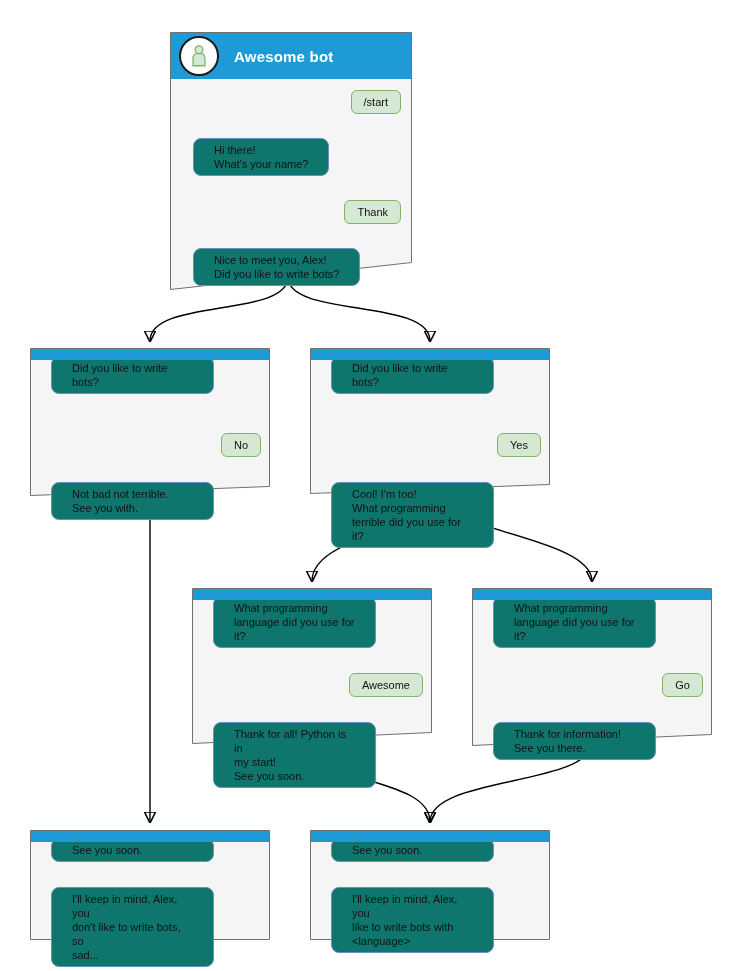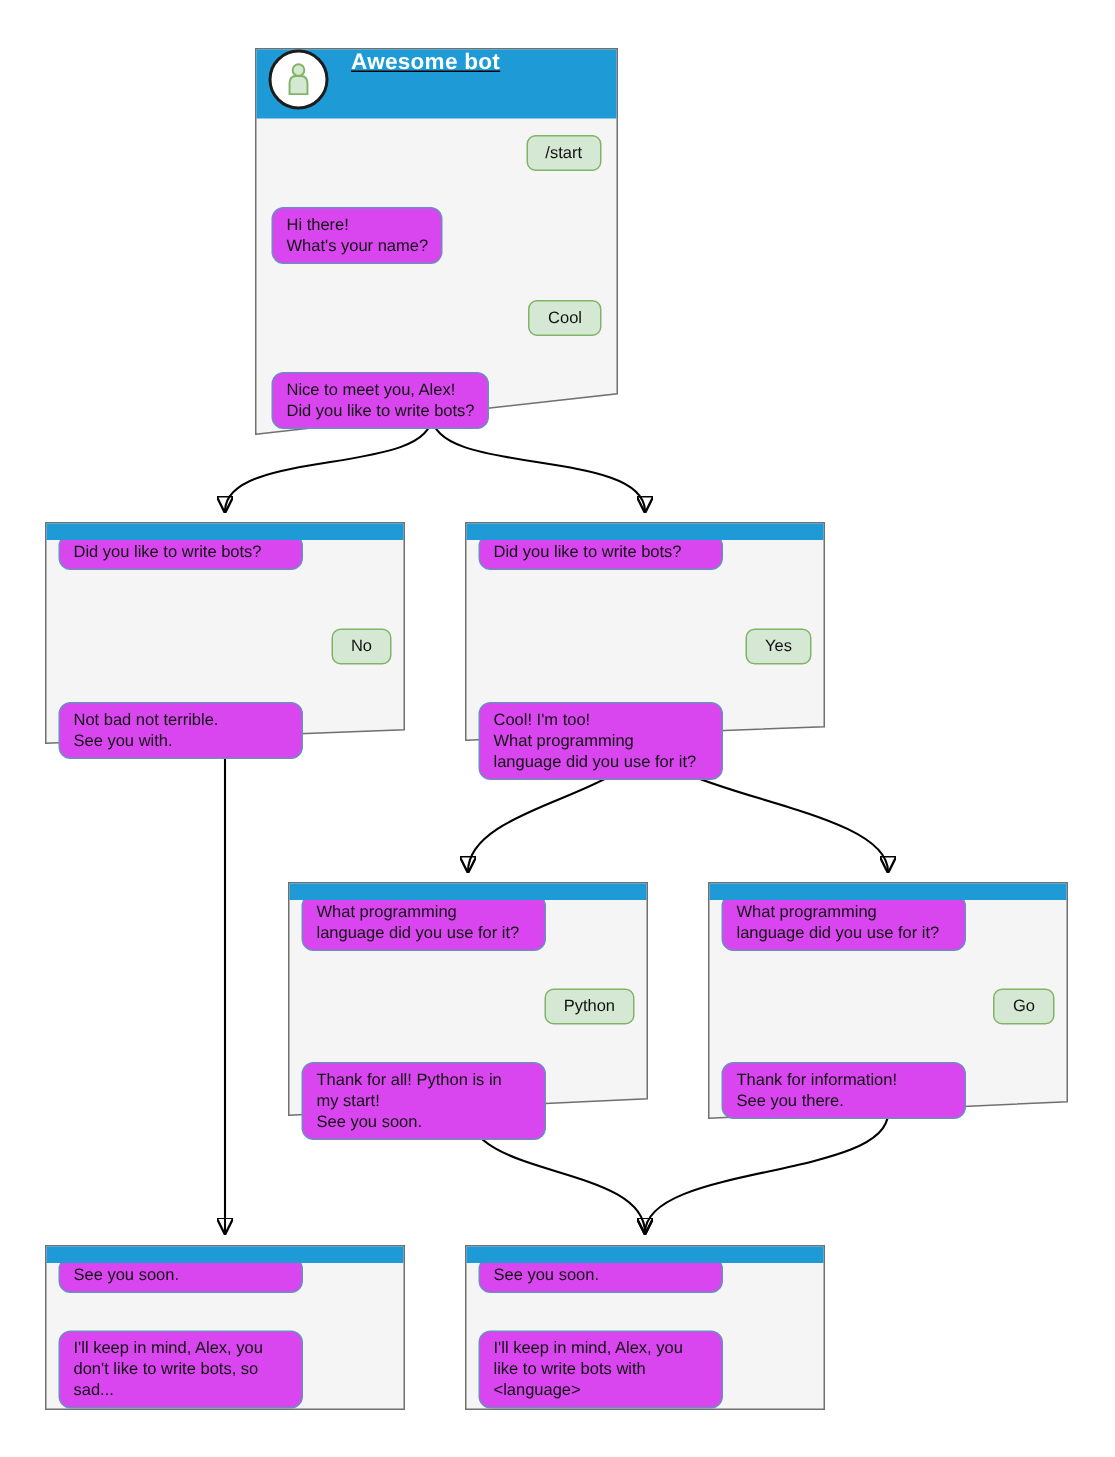--- a/index.html
+++ b/index.html
@@ -4,28 +4,28 @@
 <style>
   html,body{margin:0;padding:0;background:#ffffff;}
   body{width:743px;height:971px;position:relative;font-family:"Liberation Sans",sans-serif;overflow:hidden;}
   .connectors{position:absolute;left:0;top:0;z-index:0;}
   .connectors path{stroke:#000;stroke-width:1.4;fill:none;}
   .window{position:absolute;z-index:1;}
   .win-bg{position:absolute;left:0;top:0;}
   .win-bg polygon{fill:#f5f5f6;stroke:#707070;stroke-width:1;}
   .titlebar{position:absolute;left:1px;right:1px;top:1px;background:#1e9bd7;z-index:3;}
   .titlebar.slim{height:11px;}
-  .titlebar.main{height:46px;display:flex;text-decoration:underline;}
+  .titlebar.main{height:46px;display:flex;align-items:center;}
   .avatar{width:40px;height:40px;border-radius:50%;background:#fff;border:2px solid #1c1c1c;box-sizing:border-box;margin-left:8px;display:flex;align-items:center;justify-content:center;}
   .title-text{color:#ffffff;font-weight:bold;font-size:15px;margin-left:15px;letter-spacing:0.2px;}
   .msgs{position:absolute;left:1px;right:1px;display:flex;flex-direction:column;align-items:flex-start;z-index:2;gap:15px;}
   .msgs.main-m{top:47px;padding:0 10px;}
   .msgs.sub{top:12px;padding:0 8px;}
   .bubble{font-size:11px;line-height:14px;color:#111;white-space:pre-line;box-sizing:border-box;}
-  .bot{background:#d946ef;border:1px solid #6c8ebf;border-radius:8px;padding:4px 9px;align-self:flex-start;}
+  .bot{background:#0f766e;border:1px solid #6c8ebf;border-radius:8px;padding:4px 20px;align-self:flex-start;margin-left:12px;}
   .user{background:#d5e8d4;border:1px solid #82b366;border-radius:6px;padding:4px 12px;align-self:flex-end;}
   .fixedw{width:163px;}
   .mt-first{margin-top:-4px;}
   .mt-s{margin-top:10px;}
   .mt-m{margin-top:24px;}
   .mt-main{margin-top:11px;}
   .gap9{margin-top:9px;}
 </style>
 </head>
 <body>
@@ -55,21 +55,21 @@
         <circle cx="12" cy="6.2" r="3.6" fill="#d5e8d4" stroke="#82b366" stroke-width="1.2"></circle>
         <path d="M6.5 21 L6.5 14.5 Q6.5 9.8 10.5 9.8 L13.5 9.8 Q17.5 9.8 17.5 14.5 L17.5 21 Z" fill="#d5e8d4" stroke="#82b366" stroke-width="1.2"></path>
       </svg>
     </div>
     <span class="title-text">Awesome bot</span>
   </div>
   <div class="msgs main-m">
     <div class="bubble user mt-main">/start</div>
     <div class="bubble bot gap9">Hi there!
 What's your name?</div>
-    <div class="bubble user gap9">Cool</div>
+    <div class="bubble user gap9">Thank</div>
     <div class="bubble bot gap9">Nice to meet you, Alex!
 Did you like to write bots?</div>
   </div>
 </div>
 
 <div class="window" style="left:30px;top:348px;width:240px;height:148px;">
   <svg class="win-bg" width="240" height="148">
     <polygon points="0.5,0.5 239.5,0.5 239.5,138.5 0.5,147.5"></polygon>
   </svg>
   <div class="titlebar slim"></div>
@@ -84,33 +84,33 @@
 <div class="window" style="left:310px;top:348px;width:240px;height:146px;">
   <svg class="win-bg" width="240" height="146">
     <polygon points="0.5,0.5 239.5,0.5 239.5,136.5 0.5,145.5"></polygon>
   </svg>
   <div class="titlebar slim"></div>
   <div class="msgs sub">
     <div class="bubble bot fixedw mt-first">Did you like to write bots?</div>
     <div class="bubble user mt-m">Yes</div>
     <div class="bubble bot fixedw mt-s">Cool! I'm too!
 What programming
-language did you use for it?</div>
+terrible did you use for it?</div>
   </div>
 </div>
 
 <div class="window" style="left:192px;top:588px;width:240px;height:156px;">
   <svg class="win-bg" width="240" height="156">
     <polygon points="0.5,0.5 239.5,0.5 239.5,144.5 0.5,155.5"></polygon>
   </svg>
   <div class="titlebar slim"></div>
   <div class="msgs sub">
     <div class="bubble bot fixedw mt-first">What programming
 language did you use for it?</div>
-    <div class="bubble user mt-s">Python</div>
+    <div class="bubble user mt-s">Awesome</div>
     <div class="bubble bot fixedw mt-s">Thank for all! Python is in
 my start!
 See you soon.</div>
   </div>
 </div>
 
 <div class="window" style="left:472px;top:588px;width:240px;height:158px;">
   <svg class="win-bg" width="240" height="158">
     <polygon points="0.5,0.5 239.5,0.5 239.5,146.5 0.5,157.5"></polygon>
   </svg>

